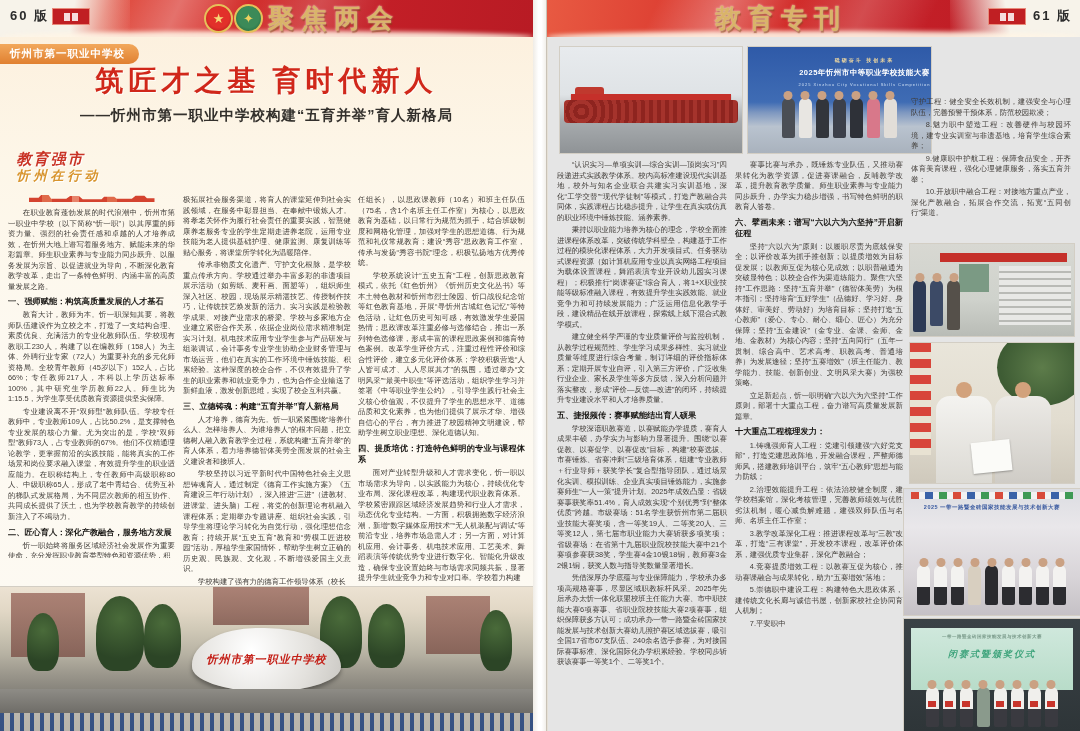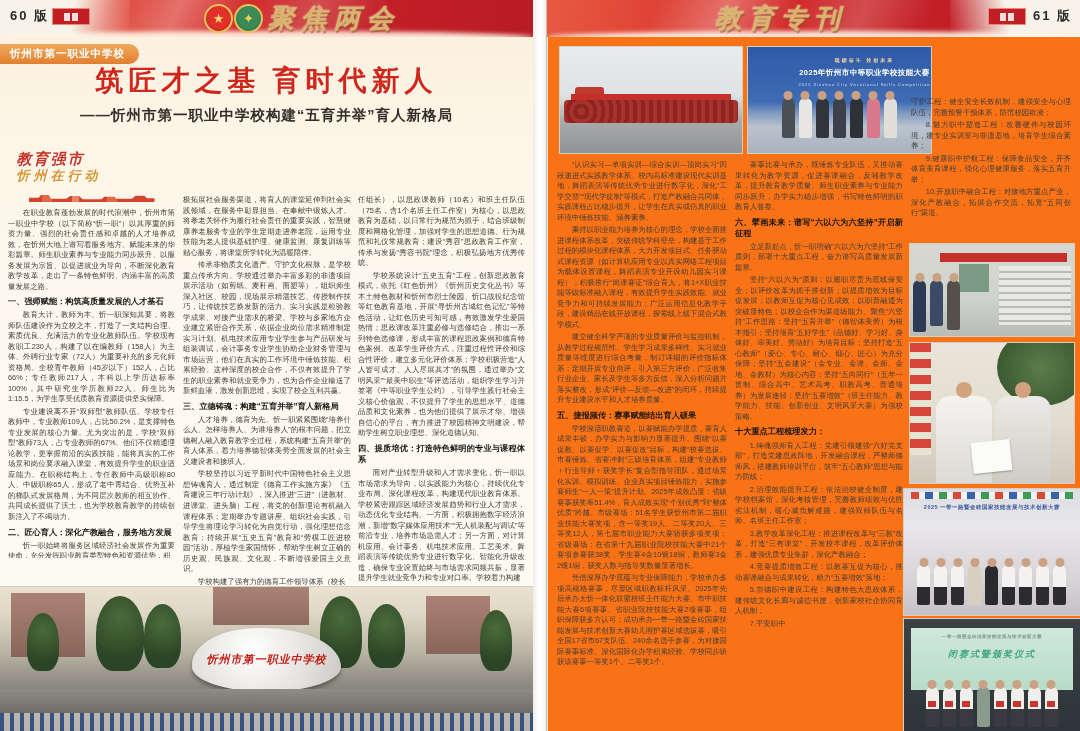--- a/index.html
+++ b/index.html
@@ -1,38 +1,38 @@
 <!DOCTYPE html>
 <html><head>
 <meta charset="utf-8">
 <style>
   html,body{margin:0;padding:0;background:#ffffff;}
   #stage{position:relative;width:1080px;height:731px;background:#fdfdfd;overflow:hidden;
          font-family:"Liberation Sans","DejaVu Sans",sans-serif;}
   .page{position:absolute;top:0;height:731px;background:#fff;}
   #page-left{left:0;width:533px;background:linear-gradient(180deg,#fcefdc 0%,#fdf6e8 22%,#fdf9f0 45%,#fdfaf3 100%);box-shadow:1px 0 0 #c9c2b6;}
-  #page-right{left:547px;width:533px;background:#f97316;box-shadow:-1px 0 0 #c9c2b6, inset 1px 0 0 #e5e0d6;}
+  #page-right{left:547px;width:533px;background:#e5e5e5;box-shadow:-1px 0 0 #c9c2b6, inset 1px 0 0 #e5e0d6;}
   #gutter{position:absolute;left:533px;top:0;width:14px;height:731px;background:linear-gradient(90deg,#efece6,#ffffff 40%,#ffffff 60%,#efece6);}
 
   
   .band{position:absolute;left:0;top:0;width:100%;height:37px;overflow:hidden;
         background:linear-gradient(100deg,#e85a42 0%,#d8322b 35%,#c31f27 70%,#b81b24 100%);}
   .band::before{content:"";position:absolute;inset:-12px;
         background:linear-gradient(115deg,transparent 22%,rgba(255,255,255,.30) 34%,transparent 46%,rgba(255,255,255,.18) 58%,transparent 70%);}
   .band::after{content:"";position:absolute;left:0;bottom:-6px;width:100%;height:12px;border-radius:50%;
         background:rgba(255,245,230,.9);filter:blur(2px);}
   .band .lightcorner{position:absolute;top:0;height:100%;width:130px;
         background:linear-gradient(100deg,#f7f3ea 55%,rgba(247,243,234,0));}
   #page-right .band .lightcorner{right:0;left:auto;transform:scaleX(-1);}
   .pagenum{position:absolute;top:7px;font-size:13px;font-weight:bold;color:#2b2b2b;letter-spacing:2px;z-index:3;}
   .paperlogo{position:absolute;top:8px;width:36px;height:15px;background:#c01f23;border:1px solid #e98a7a;
         z-index:3;display:flex;align-items:center;justify-content:center;gap:2px;}
   .paperlogo i{display:block;width:6px;height:8px;background:rgba(255,255,255,.85);}
   .masthead{position:absolute;top:1px;z-index:3;font-family:"DejaVu Serif","Liberation Serif",serif;
-        font-style:italic;font-weight:bold;font-size:26px;letter-spacing:7px;color:#d9b469;
+        font-weight:bold;font-size:26px;letter-spacing:7px;color:#d9b469;
         text-shadow:0 0 2px rgba(255,255,255,.75),1px 2px 1px rgba(120,60,10,.55);}
   .emblem{position:absolute;top:4px;width:25px;height:25px;border-radius:50%;z-index:3;
         display:flex;align-items:center;justify-content:center;font-size:13px;}
   .emblem.national{background:radial-gradient(circle at 50% 45%,#e2302a 55%,#a8151c 100%);
         border:2px solid #e6c05a;color:#f6d878;}
   .emblem.cppcc{background:radial-gradient(circle at 50% 45%,#3c8a58 55%,#1f5e38 100%);
         border:2px solid #e6c05a;color:#f0d160;}
 
   
   .school-tag{position:absolute;left:0;top:44px;padding:3px 14px 3px 10px;border-radius:0 11px 11px 0;
@@ -239,34 +239,34 @@
           <p>8.魅力职中塑造工程：改善硬件与校园环境，建专业实训室与非遗基地，培育学生综合素养；</p>
           <p>9.健康职中护航工程：保障食品安全，开齐体育美育课程，强化心理健康服务，落实五育并举；</p>
           <p>10.开放职中融合工程：对接地方重点产业，深化产教融合，拓展合作交流，拓宽“五同创行”渠道。</p>
           <p>展望未来，学校将坚守为党育人、为国育才使命，深耕职教沃土，提升办学与人才培养质量，培育更多高素质技术技能人才，为区域经济社会发展贡献职教力量！</p>
           <p class="credit">（图文：忻州市第一职业中学校）</p>
         </div>
     </div>
 
     <div class="col" style="left:10px;top:160px;width:170px;height:565px">
       <div>
-          <p>“认识实习—单项实训—综合实训—顶岗实习”四段递进式实践教学体系。校内高标准建设现代实训基地，舞蹈表演等传统优势专业进行数字化，深化“工学交替”“现代学徒制”等模式，打造产教融合共同体，实践课程占比稳步提升，让学生在真实或仿真的职业环境中锤炼技能、涵养素养。</p>
+          <p>“认识实习—单项实训—综合实训—顶岗实习”四段递进式实践教学体系。校内高标准建设现代实训基地，校外与知名企业联合共建实习实训基地，深化“工学交替”“现代学徒制”等模式，打造产教融合共同体，实践课程占比稳步提升，让学生在真实或仿真的职业环境中锤炼技能、涵养素养。</p>
           <p>秉持以职业能力培养为核心的理念，学校全面推进课程体系改革，突破传统学科壁垒，构建基于工作过程的模块化课程体系，大力开发项目式、任务驱动式课程资源（如计算机应用专业以真实网络工程项目为载体设置课程，舞蹈表演专业开设幼儿园实习课程）；积极推行“岗课赛证”综合育人，将1+X职业技能等级标准融入课程，有效提升学生实践效能、就业竞争力和可持续发展能力；广泛运用信息化教学手段，建设精品在线开放课程，探索线上线下混合式教学模式。</p>
           <p>建立健全科学严谨的专业质量评价与监控机制，从教学过程规范性、学生学习成果多样性、实习就业质量等维度进行综合考量，制订详细的评价指标体系；定期开展专业自评，引入第三方评价，广泛收集行业企业、家长及学生等多方反馈，深入分析问题并落实整改，形成“评价—反馈—改进”的闭环，持续提升专业建设水平和人才培养质量。</p>
           <h4>五、捷报频传：赛事赋能结出育人硕果</h4>
           <p>学校深谙职教赛道，以赛赋能办学提质，赛育人成果丰硕，办学实力与影响力显著提升。围绕“以赛促教、以赛促学、以赛促改”目标，构建“校赛选拔、市赛锤炼、省赛冲刺”三级培育体系，组建“专业教师＋行业导师＋获奖学长”复合型指导团队，通过场景化实训、模拟训练、企业真实项目锤炼能力，实施参赛师生“一人一策”提升计划。2025年成效凸显：省级赛事获奖率51.4%，育人成效实现“个别优秀”到“整体优质”跨越。市级赛场：51名学生获忻州市第二届职业技能大赛奖项，含一等奖19人、二等奖20人、三等奖12人，第七届市职业能力大赛斩获多项奖项；省级赛场：在省第十九届职业院校技能大赛中21个赛项参赛获38奖，学生赛4金10银18铜，教师赛3金2银1铜，获奖人数与指导奖数量显著增长。</p>
           <p>凭借深厚办学底蕴与专业保障能力，学校承办多项高规格赛事，尽显区域职教标杆风采。2025年先后承办太忻一体化联盟校班主任能力大赛、市中职技能大赛6项赛事、省职业院校技能大赛2项赛事，组织保障获多方认可；成功承办一带一路暨金砖国家技能发展与技术创新大赛幼儿照护赛区域选拔赛，吸引全国17省市67支队伍、240余名选手参赛，为对接国际赛事标准、深化国际化办学积累经验。学校同步斩获该赛事一等奖1个、二等奖1个。</p>
         </div>
     </div>
     <div class="col" style="left:188px;top:160px;width:168px;height:565px">
       <div>
           <p>赛事比赛与承办，既锤炼专业队伍，又推动赛果转化为教学资源，促进赛课融合，反哺教学改革，提升教育教学质量。师生职业素养与专业能力同步跃升，办学实力稳步增强，书写特色鲜明的职教育人答卷。</p>
           <h4>六、擘画未来：谱写“六以六为六坚持”开启新征程</h4>
+          <p>坚持“六以六为”原则：以履职尽责为底线保安全；以评价改革为抓手推创新；以提质增效为目标促发展；以教师互促为核心见成效；以职普融通为突破显特色；以校企合作为渠道练能力。聚焦“六坚持”工作思路：坚持“五育并举”（德智体美劳）为根本指引；坚持培育“五好学生”（品德好、学习好、身体好、审美好、劳动好）为培育目标；坚持打造“五心教师”（爱心、专心、耐心、细心、匠心）为充分保障；坚持“五金建设”（金专业、金课、金师、金地、金教材）为核心内容；坚持“五向同行”（五年一贯制、综合高中、艺术高考、职教高考、普通培养）为发展途径；坚持“五赛增效”（班主任能力、教学能力、技能、创新创业、文明风采大赛）为强校策略。</p>
           <p>立足新起点，忻一职明确“六以六为六坚持”工作原则，部署十大重点工程，奋力谱写高质量发展新篇章。</p>
-          <p>坚持“六以六为”原则：以履职尽责为底线保安全；以评价改革为抓手推创新；以提质增效为目标促发展；以教师互促为核心见成效；以职普融通为突破显特色；以校企合作为渠道练能力。聚焦“六坚持”工作思路：坚持“五育并举”（德智体美劳）为根本指引；坚持培育“五好学生”（品德好、学习好、身体好、审美好、劳动好）为培育目标；坚持打造“五心教师”（爱心、专心、耐心、细心、匠心）为充分保障；坚持“五金建设”（金专业、金课、金师、金地、金教材）为核心内容；坚持“五向同行”（五年一贯制、综合高中、艺术高考、职教高考、普通培养）为发展途径；坚持“五赛增效”（班主任能力、教学能力、技能、创新创业、文明风采大赛）为强校策略。</p>
           <h4>十大重点工程梳理发力：</h4>
           <p>1.铸魂强师育人工程：党建引领建强“六好党支部”，打造党建思政阵地，开发融合课程，严整师德师风，搭建教师培训平台，筑牢“五心教师”思想与能力防线；</p>
           <p>2.治理效能提升工程：依法治校健全制度，建学校档案馆，深化考核管理，完善教师绩效与优胜劣汰机制，暖心减负解难题，建强双师队伍与名师、名班主任工作室；</p>
           <p>3.教学改革深化工程：推进课程改革与“三教”改革，打造“三有课堂”，开发校本课程，改革评价体系，建强优质专业集群，深化产教融合；</p>
           <p>4.竞赛提质增效工程：以教赛互促为核心，推动赛课融合与成果转化，助力“五赛增效”落地；</p>
           <p>5.崇德职中建设工程：构建特色大思政体系，建传统文化长廊与诚信书屋，创新家校社企协同育人机制；</p>
           <p>7.平安职中</p>
         </div>
     </div>
 

